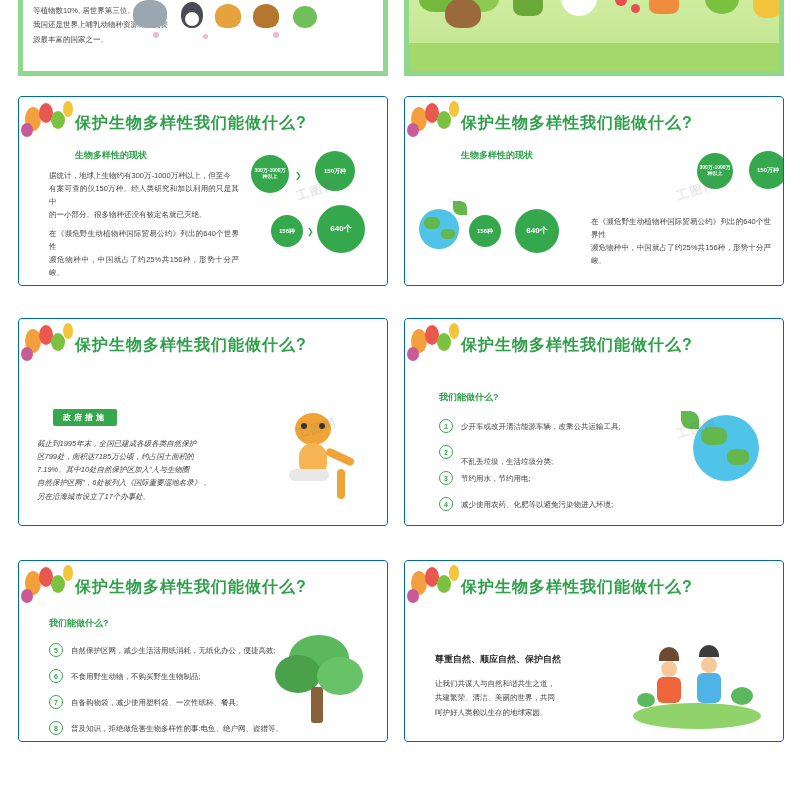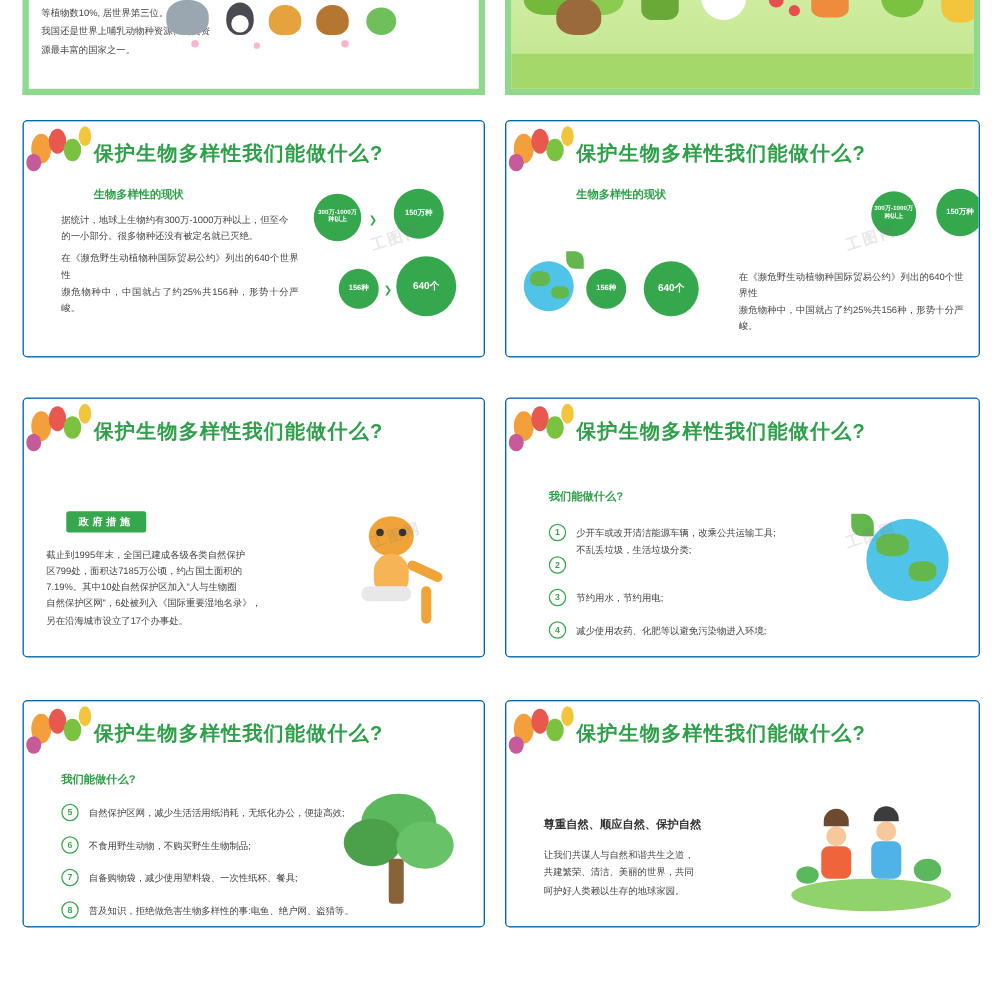--- a/index.html
+++ b/index.html
@@ -157,20 +157,21 @@
         <div class="veg" style="left:6px;top:10px;width:16px;height:24px;background:#f3a03c;"></div>
         <div class="veg" style="left:20px;top:6px;width:14px;height:20px;background:#e8584f;"></div>
         <div class="veg" style="left:32px;top:14px;width:14px;height:18px;background:#7cc241;"></div>
         <div class="veg" style="left:44px;top:4px;width:10px;height:16px;background:#f2c53d;"></div>
         <div class="veg" style="left:2px;top:26px;width:12px;height:14px;background:#c75b9a;"></div>
       </div>
       <div class="slide-title">保护生物多样性我们能做什么?</div>
       <div class="sub-title" style="left:56px;top:52px;">生物多样性的现状</div>
       <div class="body-text" style="left:30px;top:72px;width:190px;">
         <div>据统计，地球上生物约有300万-1000万种以上，但至今</div>
+        <div>有案可查的仅150万种。经人类研究和加以利用的只是其中</div>
         <div>的一小部分。很多物种还没有被定名就已灭绝。</div>
         <div style="height:5px;"></div>
         <div>在《濒危野生动植物种国际贸易公约》列出的640个世界性</div>
         <div>濒危物种中，中国就占了约25%共156种，形势十分严峻。</div>
       </div>
       <div class="circ" style="left:232px;top:58px;width:38px;height:38px;font-size:5px;padding:2px;box-sizing:border-box;">300万-1000万种以上</div>
       <div class="circ" style="left:296px;top:54px;width:40px;height:40px;font-size:6px;">150万种</div>
       <div class="circ" style="left:252px;top:118px;width:32px;height:32px;font-size:6px;">156种</div>
       <div class="circ" style="left:298px;top:108px;width:48px;height:48px;font-size:8px;">640个</div>
       <div style="position:absolute;left:276px;top:74px;color:#35a74d;font-size:8px;">❯</div>
@@ -210,21 +211,21 @@
     <div class="slide-inner">
       <div class="veg-strip">
         <div class="veg" style="left:6px;top:10px;width:16px;height:24px;background:#f3a03c;"></div>
         <div class="veg" style="left:20px;top:6px;width:14px;height:20px;background:#e8584f;"></div>
         <div class="veg" style="left:32px;top:14px;width:14px;height:18px;background:#7cc241;"></div>
         <div class="veg" style="left:44px;top:4px;width:10px;height:16px;background:#f2c53d;"></div>
         <div class="veg" style="left:2px;top:28px;width:12px;height:14px;background:#c75b9a;"></div>
       </div>
       <div class="slide-title">保护生物多样性我们能做什么?</div>
       <div class="tag" style="left:34px;top:90px;">政府措施</div>
-      <div class="body-text" style="left:18px;top:118px;width:205px;">
+      <div class="body-text" style="left:18px;top:118px;width:205px;font-style:italic;">
         <div>截止到1995年末，全国已建成各级各类自然保护</div>
         <div>区799处，面积达7185万公顷，约占国土面积的</div>
         <div>7.19%。其中10处自然保护区加入"人与生物圈</div>
         <div>自然保护区网"，6处被列入《国际重要湿地名录》，</div>
         <div>另在沿海城市设立了17个办事处。</div>
       </div>
 
       <div style="position:absolute;left:262px;top:94px;width:80px;height:90px;">
         <div style="position:absolute;left:14px;top:0;width:36px;height:32px;background:#f0a437;border-radius:50%;"></div>
         <div style="position:absolute;left:20px;top:10px;width:6px;height:6px;background:#333;border-radius:50%;"></div>
@@ -246,21 +247,21 @@
         <div class="veg" style="left:44px;top:4px;width:10px;height:16px;background:#f2c53d;"></div>
         <div class="veg" style="left:2px;top:28px;width:12px;height:14px;background:#c75b9a;"></div>
       </div>
       <div class="slide-title">保护生物多样性我们能做什么?</div>
       <div class="sub-title" style="left:34px;top:72px;">我们能做什么?</div>
 
       <div class="num" style="left:34px;top:100px;">1</div>
       <div class="bullet-txt" style="left:56px;top:103px;">少开车或改开清洁能源车辆，改乘公共运输工具;</div>
 
       <div class="num" style="left:34px;top:126px;">2</div>
-      <div class="bullet-txt" style="left:56px;top:116px;">不乱丢垃圾，生活垃圾分类;</div>
+      <div class="bullet-txt" style="left:56px;top:138px;">不乱丢垃圾，生活垃圾分类;</div>
 
       <div class="num" style="left:34px;top:152px;">3</div>
       <div class="bullet-txt" style="left:56px;top:155px;">节约用水，节约用电;</div>
 
       <div class="num" style="left:34px;top:178px;">4</div>
       <div class="bullet-txt" style="left:56px;top:181px;text-align:right;">减少使用农药、化肥等以避免污染物进入环境;</div>
 
       <div class="globe" style="left:288px;top:96px;width:66px;height:66px;">
         <div style="position:absolute;left:8px;top:12px;width:26px;height:18px;background:#63b74d;border-radius:40%;"></div>
         <div style="position:absolute;left:34px;top:34px;width:22px;height:16px;background:#63b74d;border-radius:40%;"></div>

